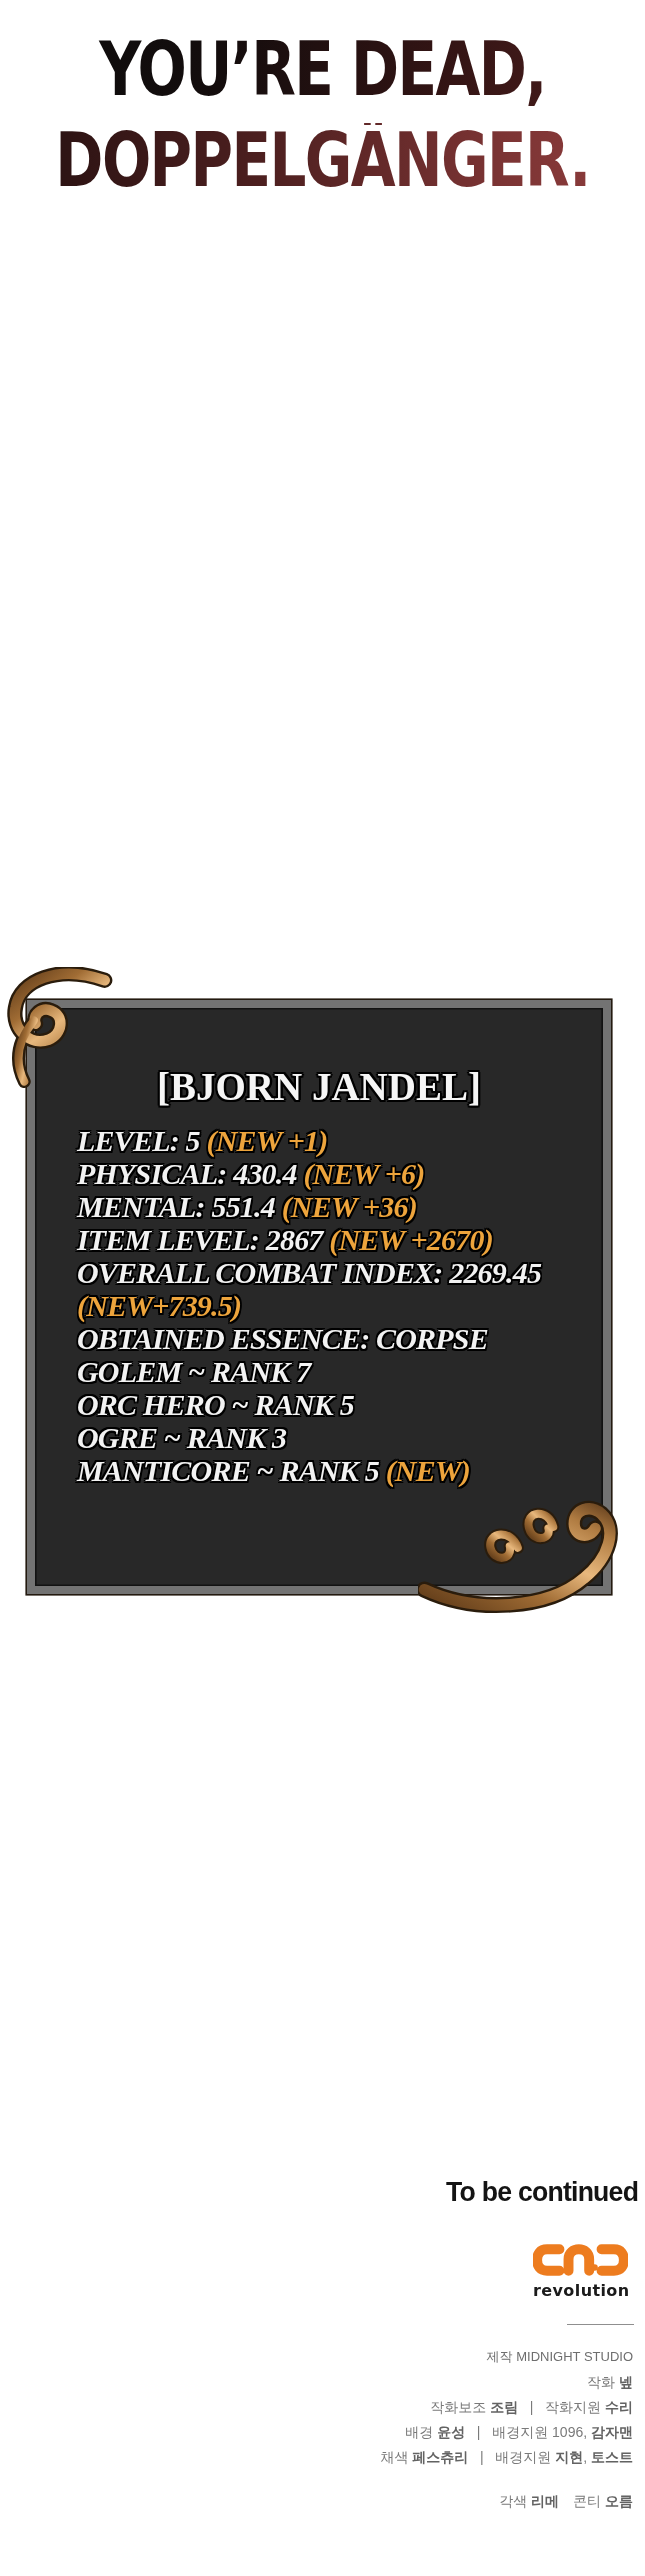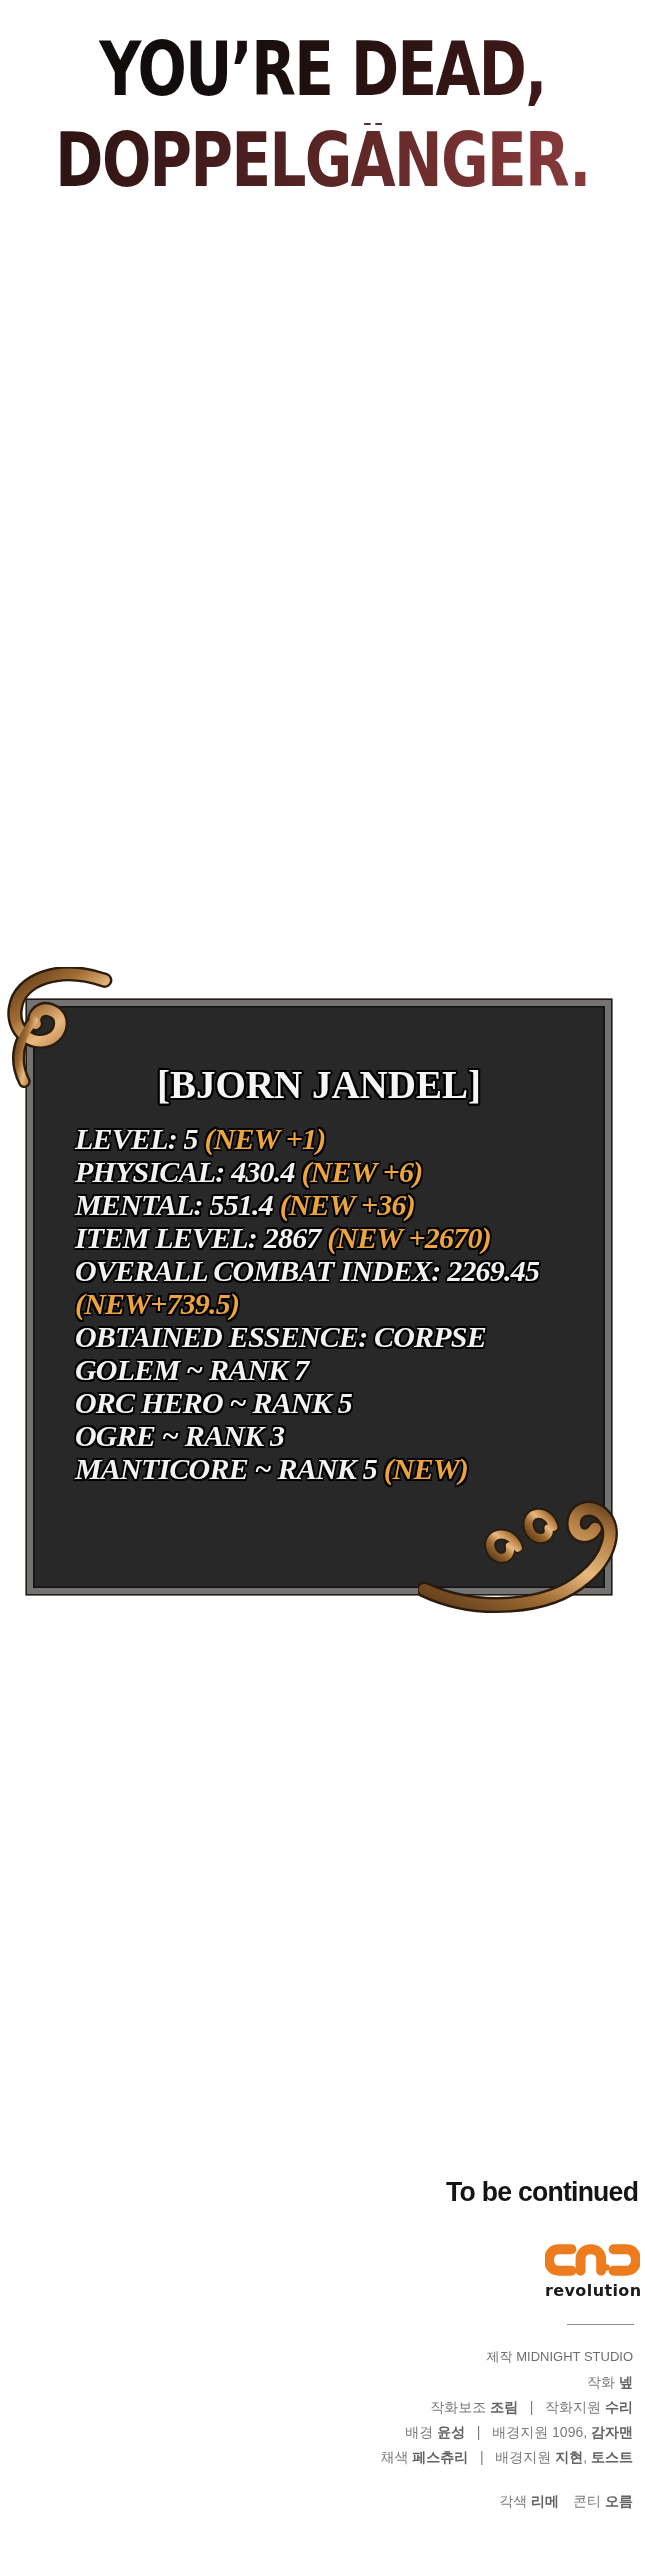--- a/index.html
+++ b/index.html
@@ -10,41 +10,41 @@
   .comic-title{position:absolute;left:0;width:645px;text-align:center;
     font-family:"DejaVu Sans", sans-serif;font-weight:bold;
     font-size:58px;letter-spacing:-1.6px;line-height:1;
     transform:scaleY(1.28);transform-origin:50% 0;
     -webkit-background-clip:text;background-clip:text;color:transparent;white-space:nowrap;}
   .title-l1{top:32px;background-image:linear-gradient(90deg,#0c0c0c 0%,#140d0d 35%,#321414 68%,#4e1f1e 100%);}
   .title-l2{top:123px;background-image:linear-gradient(90deg,#241010 0%,#4c1f1f 40%,#7c3434 78%,#8f3d3d 100%);}
 
   
   .status-panel{position:absolute;left:27px;top:1000px;width:584px;height:594px;
-    box-sizing:border-box;background:#282828;border:6px solid #737373;
+    box-sizing:border-box;background:#282828;border:8px solid #737373;
     box-shadow:0 0 0 1.6px #241a10, inset 0 0 0 1.6px #121212;}
   .panel-title{margin-top:56px;text-align:center;
     font-family:"Liberation Serif", serif;font-weight:bold;font-size:39px;color:#f5f5f5;
     text-shadow:-2.4px 0 0 #000,2.4px 0 0 #000,0 -2.4px 0 #000,0 2.4px 0 #000,
       -1.6px -1.6px 0 #000,1.6px -1.6px 0 #000,-1.6px 1.6px 0 #000,1.6px 1.6px 0 #000;}
   .stats{margin:14.5px 0 0 42px;font-style:italic;}
   .stat-line{font-family:"Liberation Serif", serif;font-weight:bold;font-size:30px;
     line-height:33px;letter-spacing:-0.8px;color:#f2f2f2;white-space:pre;
     text-shadow:-1.6px 0 0 #000,1.6px 0 0 #000,0 -1.6px 0 #000,0 2.4px 0 #000,
       -1.6px -1.6px 0 #000,1.6px -1.6px 0 #000,-1.6px 1.6px 0 #000,1.6px 1.6px 0 #000;}
   .stat-line .gold{color:#eda43c;}
 
   .ornament{position:absolute;pointer-events:none;}
   .orn-tl{left:4.8px;top:967px;}
   .orn-br{left:418px;top:1493px;}
 
   
   .tbc{position:absolute;top:2176px;right:6.5px;font-weight:bold;font-size:28px;color:#141414;
     letter-spacing:-0.8px;transform:scaleX(0.95);transform-origin:100% 0;white-space:nowrap;}
-  .logo{position:absolute;top:2241px;right:5px;width:95px;text-align:center;}
+  .logo{position:absolute;top:2241px;right:17px;width:95px;text-align:center;}
   .logo-sub{font-family:"DejaVu Sans", sans-serif;font-weight:bold;font-size:16px;color:#1b1b1b;
     letter-spacing:0.4px;margin-top:0.8px;line-height:1;}
   .divider{position:absolute;top:2324px;right:11.3px;width:67px;border-top:0.8px solid #8f8f8f;}
   .credits{position:absolute;top:2346px;right:12px;text-align:right;color:#7a7a7a;}
   .credit-line{font-size:14px;line-height:17px;margin-bottom:8px;white-space:pre;}
   .credit-line .bold{font-weight:bold;color:#636363;}
   .credit-line:first-child{font-size:13px;line-height:21px;margin-bottom:6.5px;color:#6e6e6e;}
   .credit-line:last-child{margin-top:27.4px;}
 </style>
 </head>

